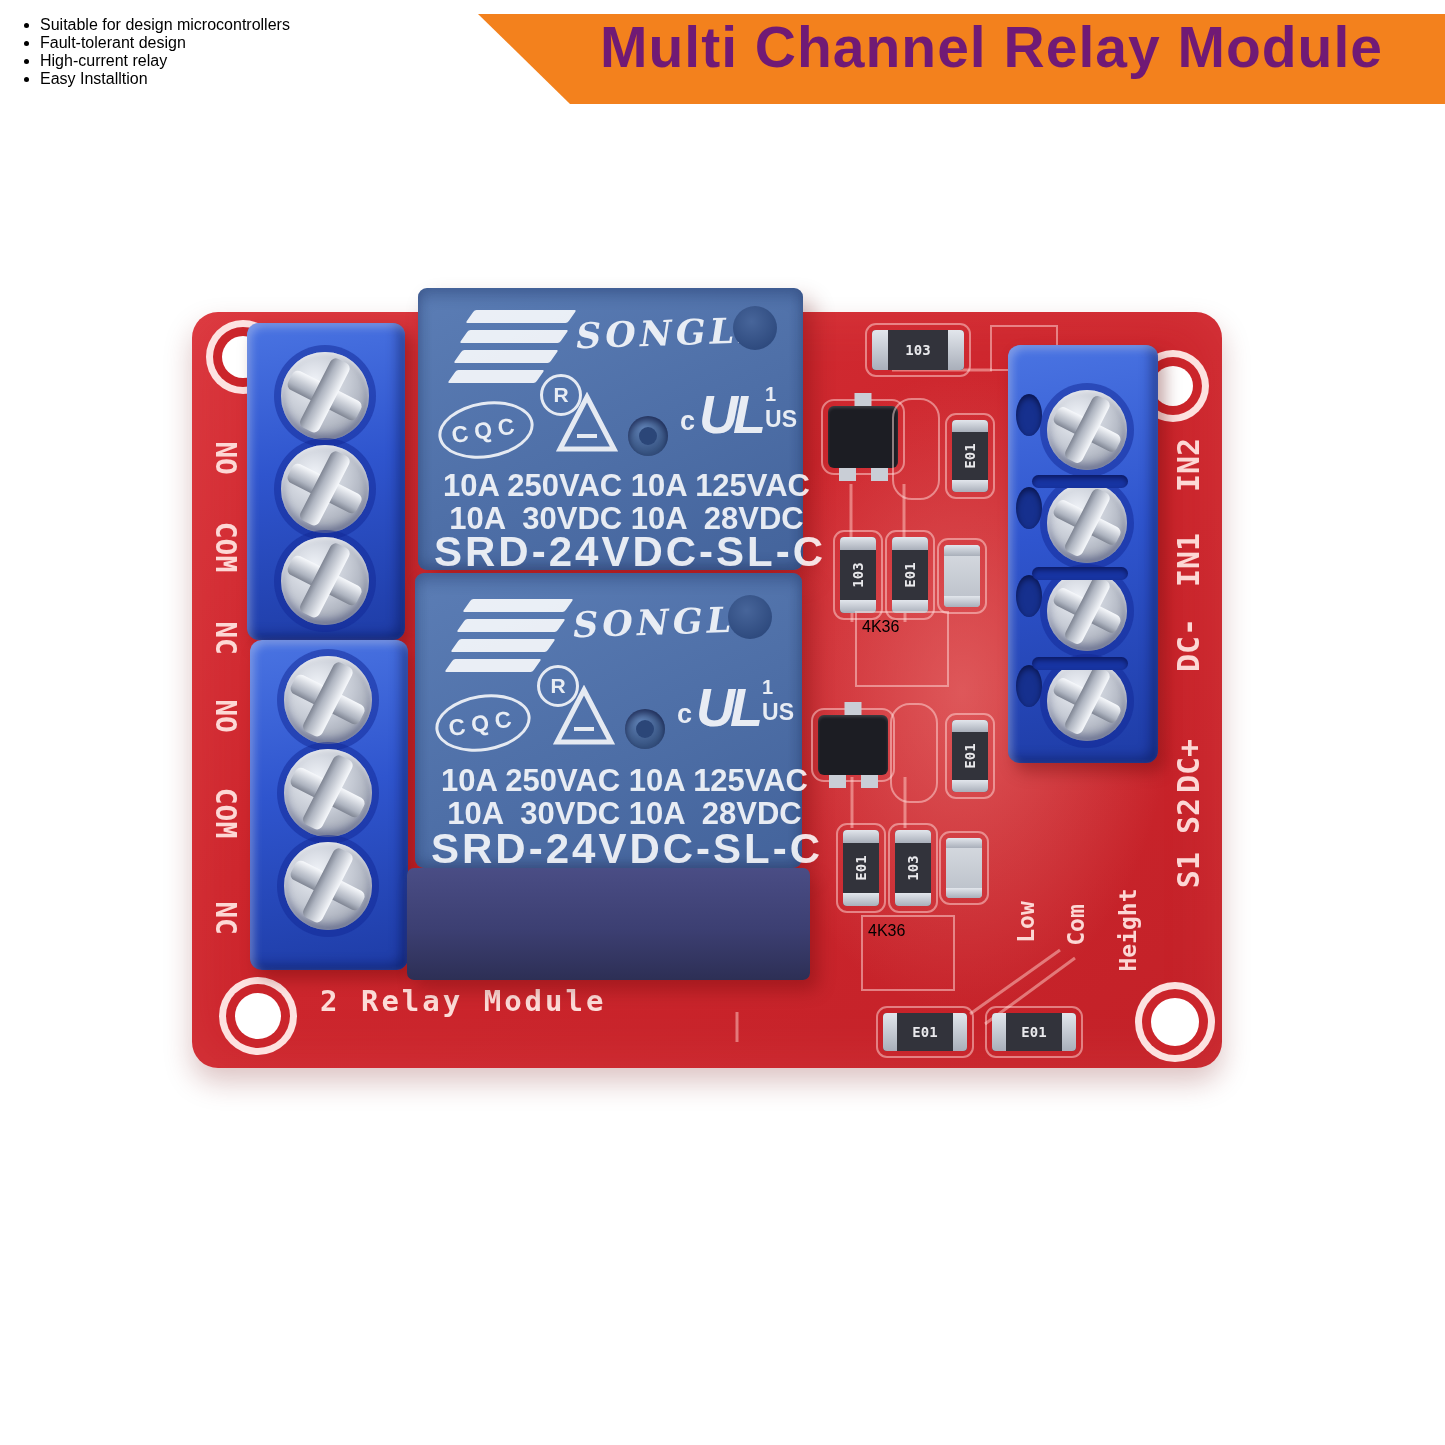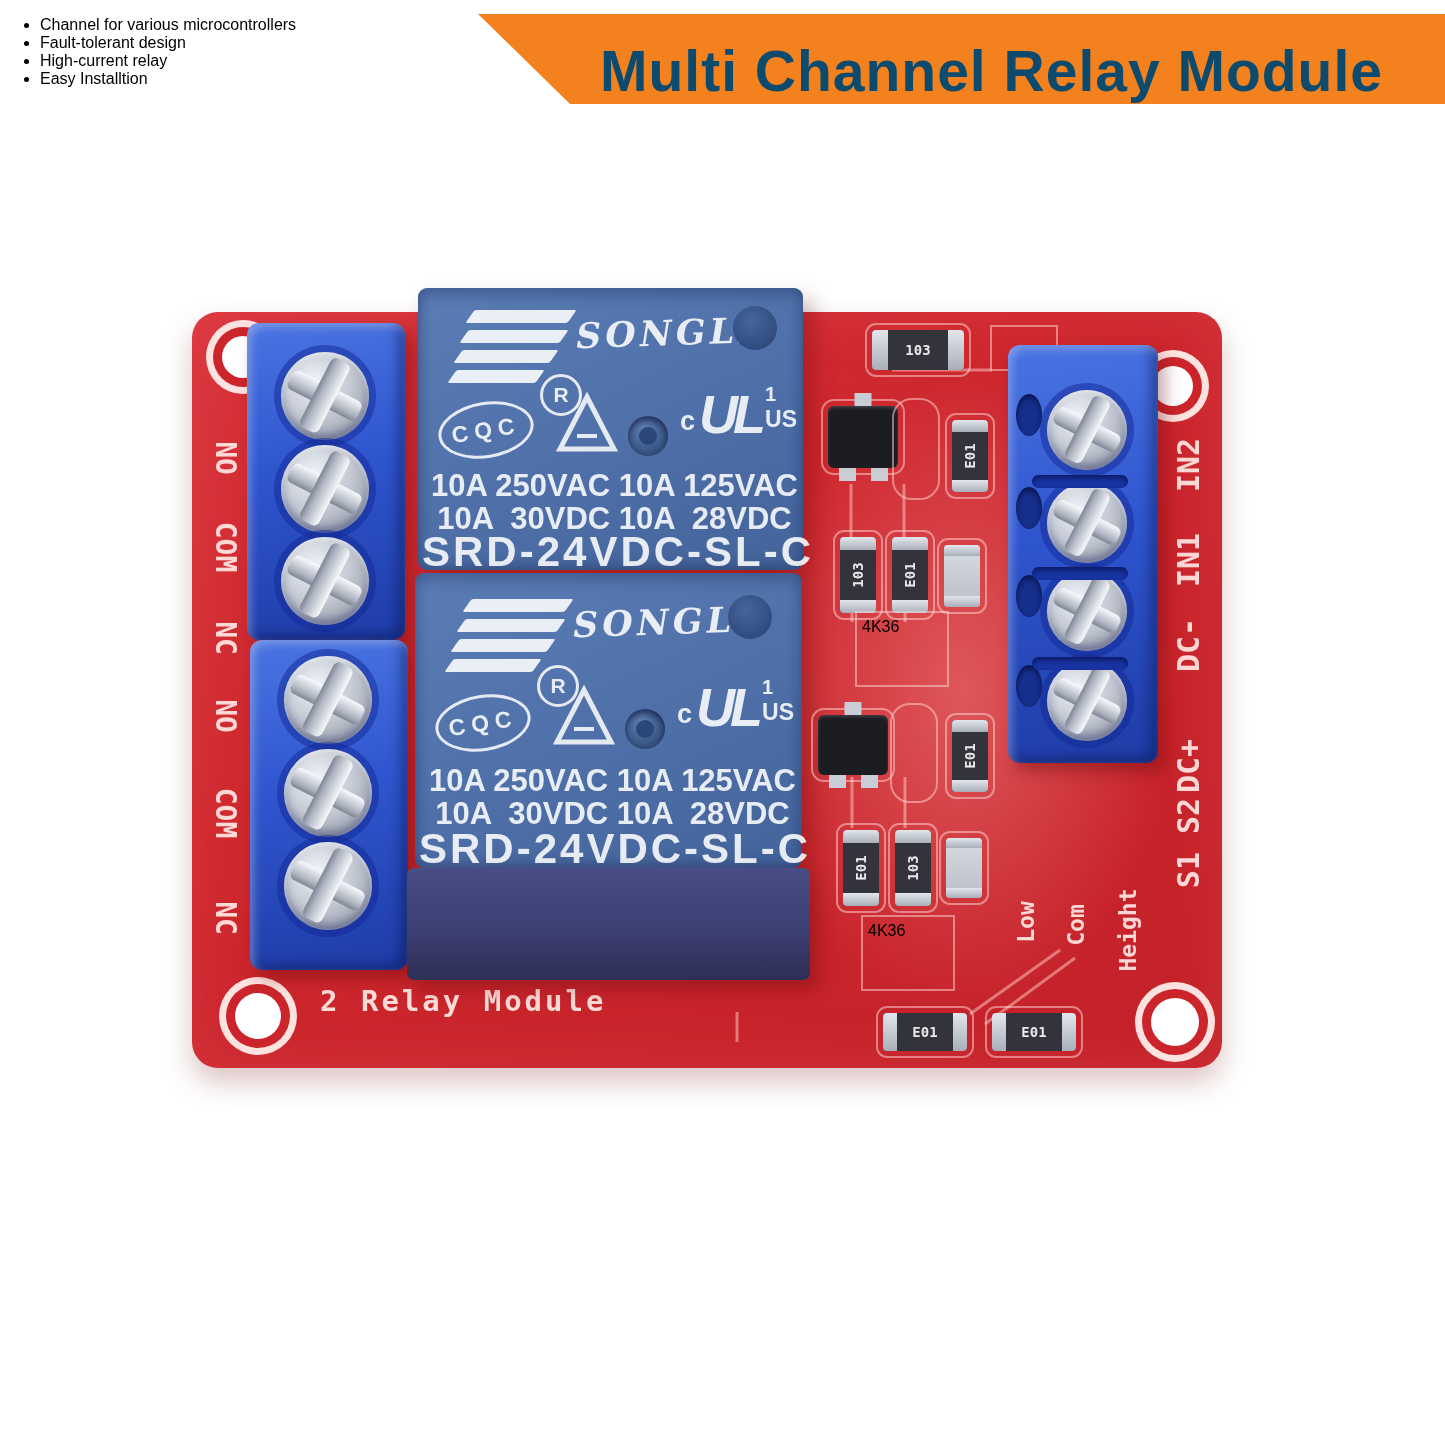--- a/index.html
+++ b/index.html
@@ -1,20 +1,20 @@
 <!DOCTYPE html>
 <html><head>
 <meta charset="utf-8">
 <style>
   html,body{margin:0;padding:0;background:#ffffff;}
   .page{position:relative;width:1445px;height:1445px;background:#ffffff;overflow:hidden;
         font-family:"Liberation Sans",sans-serif;}
 
   
-  .banner{position:absolute;background:#F3811D;color:#0c4a6e;display:flex;align-items:flex-end;justify-content:center;}
+  .banner{position:absolute;background:#F3811D;color:#701a75;display:flex;align-items:flex-start;justify-content:center;}
   .banner1{left:478px;top:14px;width:967px;height:90px;font-size:57px;font-weight:700;
            clip-path:polygon(0 0,100% 0,100% 100%,92px 100%);padding-left:60px;box-sizing:border-box;letter-spacing:1px;}
   .banner2{left:748px;top:142px;width:697px;height:78px;font-size:46px;font-weight:700;
            clip-path:polygon(0 0,100% 0,100% 100%,85px 100%);padding-left:55px;box-sizing:border-box;letter-spacing:1px;}
 
   
   .board{position:absolute;left:192px;top:312px;width:1030px;height:756px;border-radius:26px;
          background:linear-gradient(145deg,#D8333A 0%,#CE272E 40%,#C32128 100%);
          box-shadow:0 14px 28px rgba(120,20,20,.25), inset 0 0 60px rgba(255,120,120,.18);}
   .board .center-light{position:absolute;left:560px;top:60px;width:420px;height:640px;border-radius:60px;
@@ -67,21 +67,21 @@
           background:radial-gradient(circle at 40% 32%,#60ङ82b6,#35517f 70%);
           background:radial-gradient(circle at 40% 32%,#6082b6,#35517f 70%);
           box-shadow:inset 0 4px 7px rgba(0,0,40,.55);}
   .dimple::before{content:"";position:absolute;left:11px;top:11px;width:18px;height:18px;border-radius:50%;background:#2b4678;}
   .ulgrp{position:absolute;display:flex;align-items:flex-start;}
   .ulgrp .c{font-size:27px;font-weight:700;margin-top:22px;}
   .ulgrp .ul{font-size:54px;font-weight:700;font-style:italic;letter-spacing:-5px;line-height:60px;margin:0 4px;}
   .ulgrp .col{display:flex;flex-direction:column;align-items:flex-start;line-height:1;}
   .ulgrp .col .one{font-size:20px;font-weight:700;margin-bottom:4px;}
   .ulgrp .col .us{font-size:23px;font-weight:700;}
-  .rline{position:absolute;left:4px;width:100%;text-align:center;font-weight:700;white-space:pre;}
+  .rline{position:absolute;left:16px;width:100%;text-align:center;font-weight:700;white-space:pre;}
   .rline.r1,.rline.r2{font-size:31px;}
   .rline.model{font-size:42px;letter-spacing:3px;}
   .rdot{position:absolute;width:44px;height:44px;border-radius:50%;
         background:radial-gradient(circle at 42% 35%,#47659a,#2e4a7e 75%);}
 
   
   .smd,.sot,.diode,.led,.opto{position:absolute;outline:2px solid rgba(255,220,218,.5);outline-offset:5px;}
   .smd{background:#32333b;border-radius:4px;display:flex;align-items:center;justify-content:center;
        color:#e9e9ec;font-family:"DejaVu Sans Mono",monospace;font-weight:700;font-size:14px;}
   .smd.h::before,.smd.h::after{content:"";position:absolute;top:0;bottom:0;width:17%;background:linear-gradient(#e2e6ec,#a9afba);}
@@ -330,21 +330,21 @@
       <div class="slot"></div>
       </div>
     <div class="jcap" style="left:863px;top:491px;width:105px;height:65px;">
       <div class="slot"></div>
       </div>
   </div>
 
   <ul class="features">
     <li>
       <span class="bullet"></span>
-      <span>Channel for various microcontrollers</span>
+      <span>Suitable for design microcontrollers</span>
     </li>
     <li>
       <span class="bullet"></span>
       <span>Fault-tolerant design</span>
     </li>
     <li>
       <span class="bullet"></span>
       <span>High-current relay</span>
     </li>
     <li>

